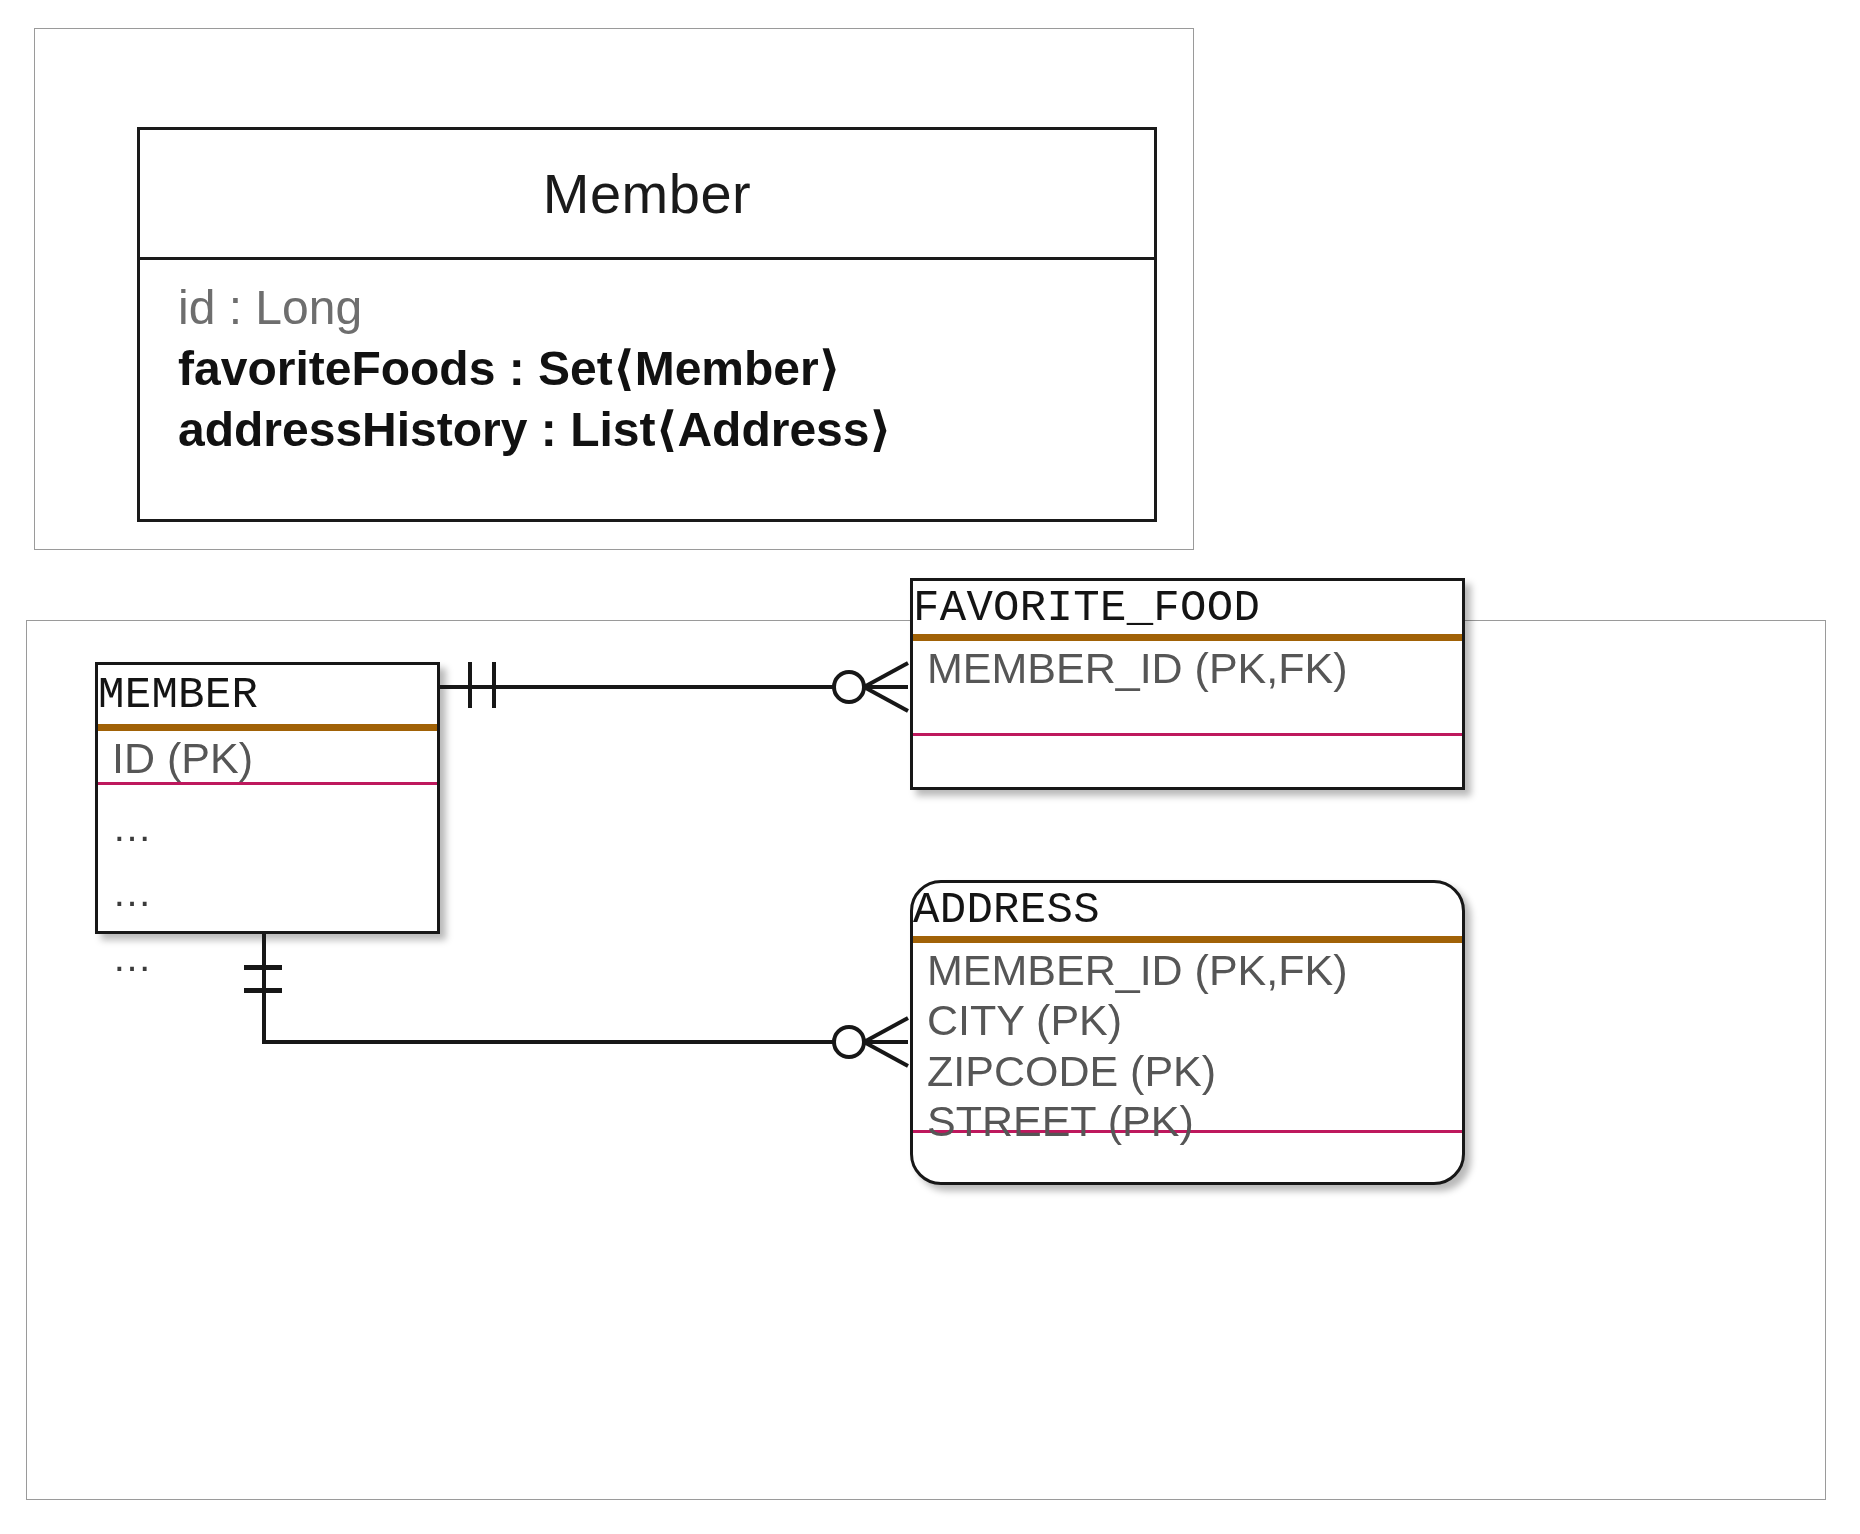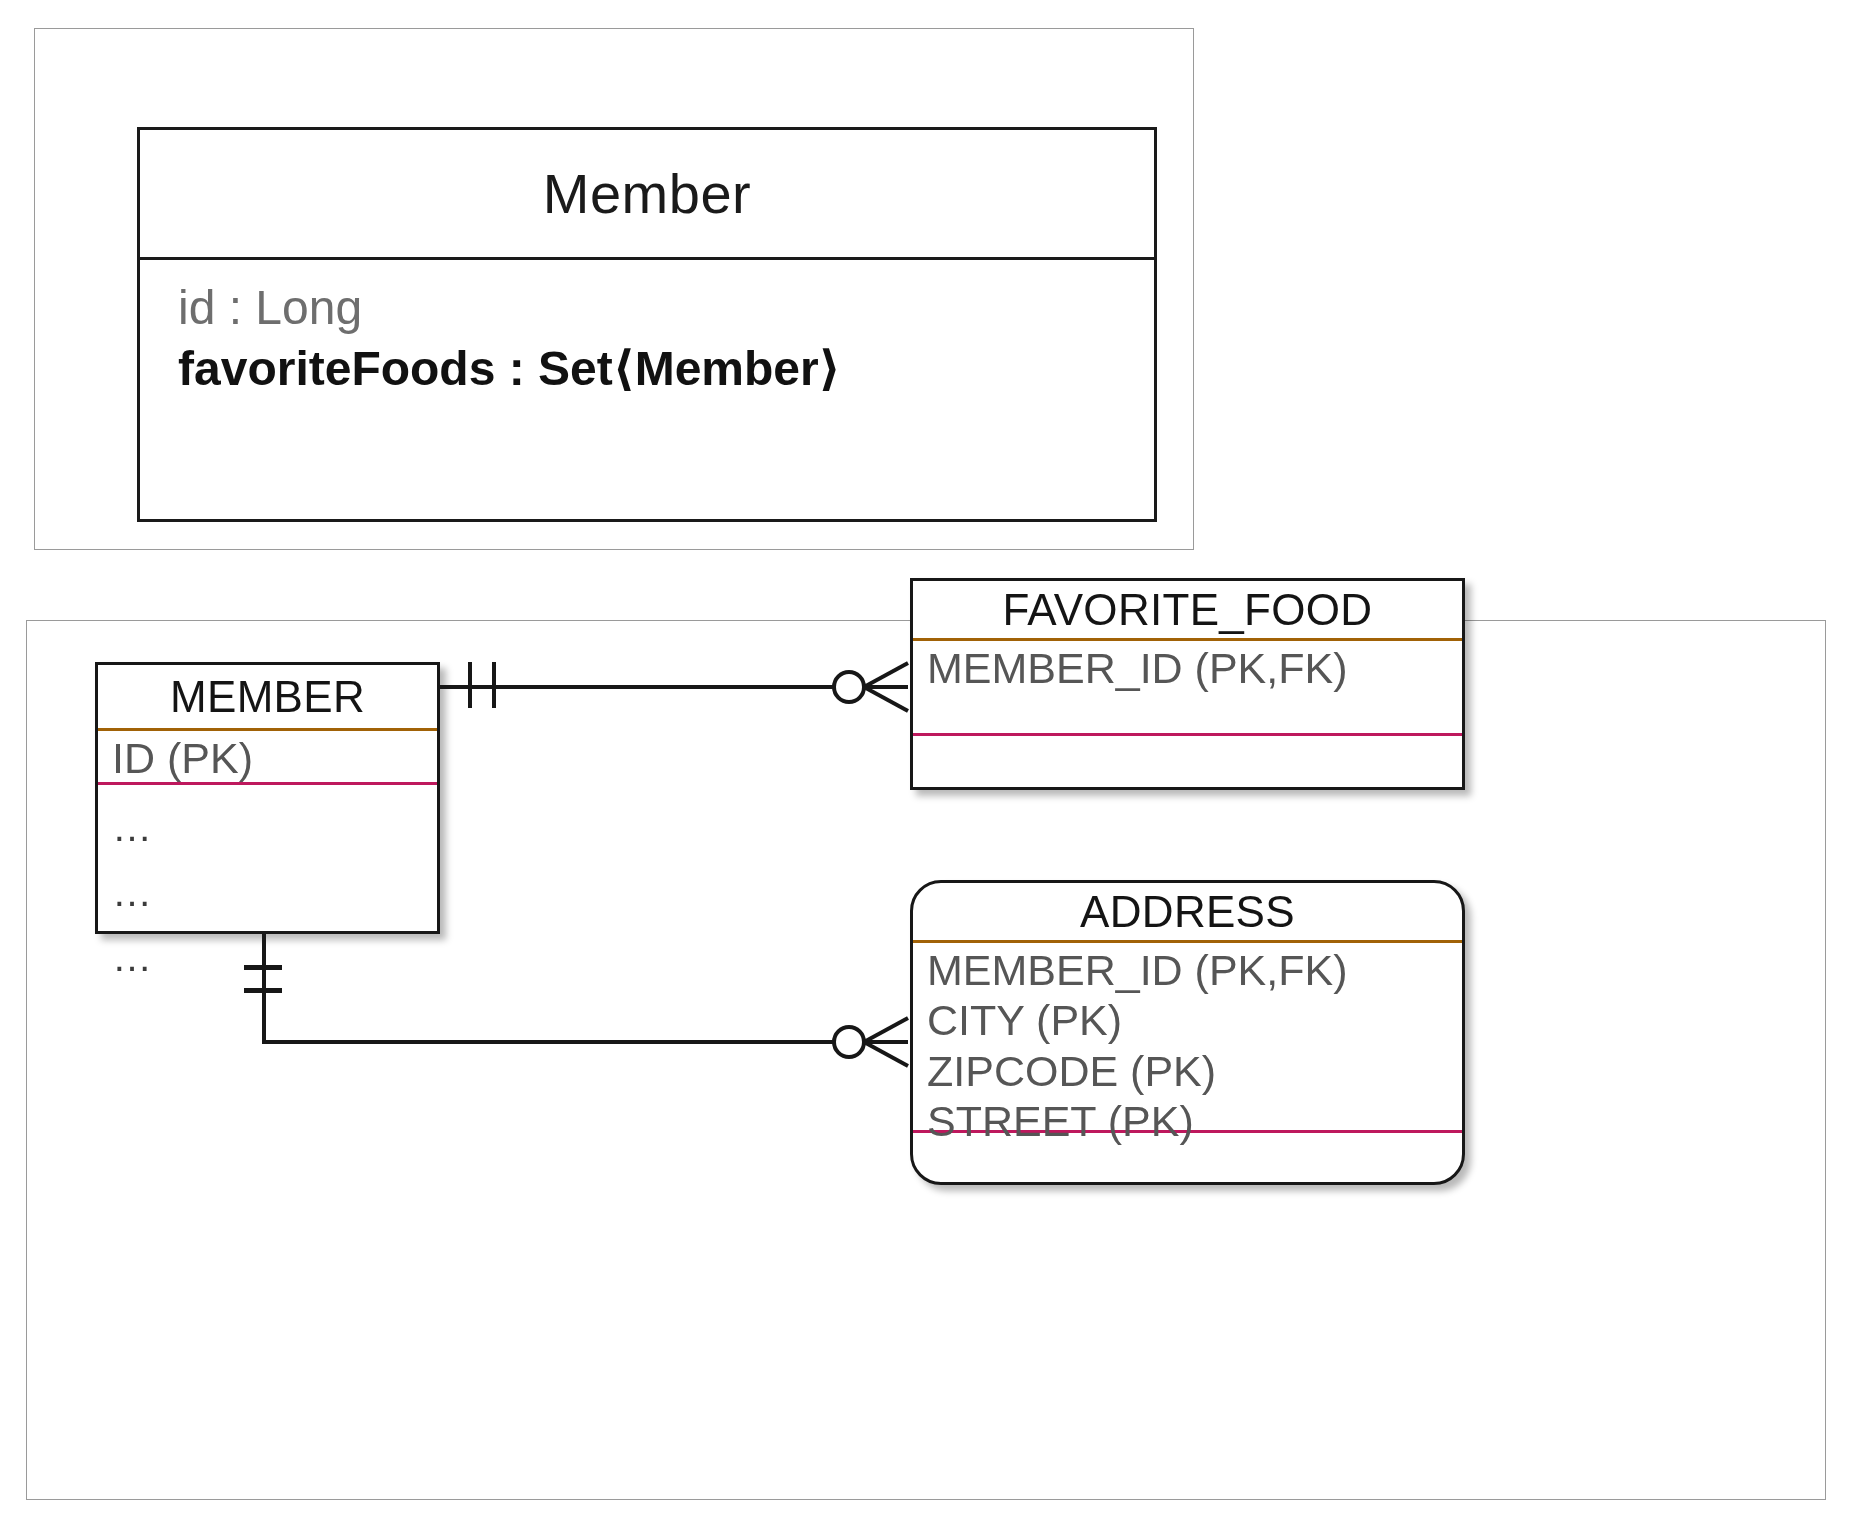--- a/index.html
+++ b/index.html
@@ -78,23 +78,23 @@
   .er-table {
     position: absolute;
     background: #ffffff;
     border: 3px solid #171717;
     box-sizing: border-box;
     box-shadow: 6px 6px 7px rgba(0,0,0,0.28);
   }
   .er-head {
     display: flex;
     align-items: center;
-    justify-content: center;
-    border-bottom: 3px solid #a16207;
-    box-sizing: border-box;
+    border-bottom: 7px solid #a16207;
+    box-sizing: border-box;
+    font-family: Liberation Mono, monospace;
   }
   .er-head span {
     font-size: 44px;
     color: #141414;
     letter-spacing: 0.3px;
   }
   .er-section {
     box-sizing: border-box;
     padding: 2px 14px 6px 14px;
   }
@@ -164,20 +164,21 @@
 
 <div class="panel" id="panel-class">
 
   <div class="uml-box" id="uml-member">
     <div class="uml-title">
       <span>Member</span>
     </div>
     <div class="uml-attrs">
       <div class="uml-attr dim">id : Long</div>
       <div class="uml-attr strong">favoriteFoods : Set⟨Member⟩</div>
+      <div class="uml-attr strong">addressHistory : List⟨Address⟩</div>
     </div>
   </div>
 
 </div>
 
 <div class="panel" id="panel-er"></div>
 
 <div class="er-table" id="er-member">
   <div class="er-head">
     <span>MEMBER</span>

